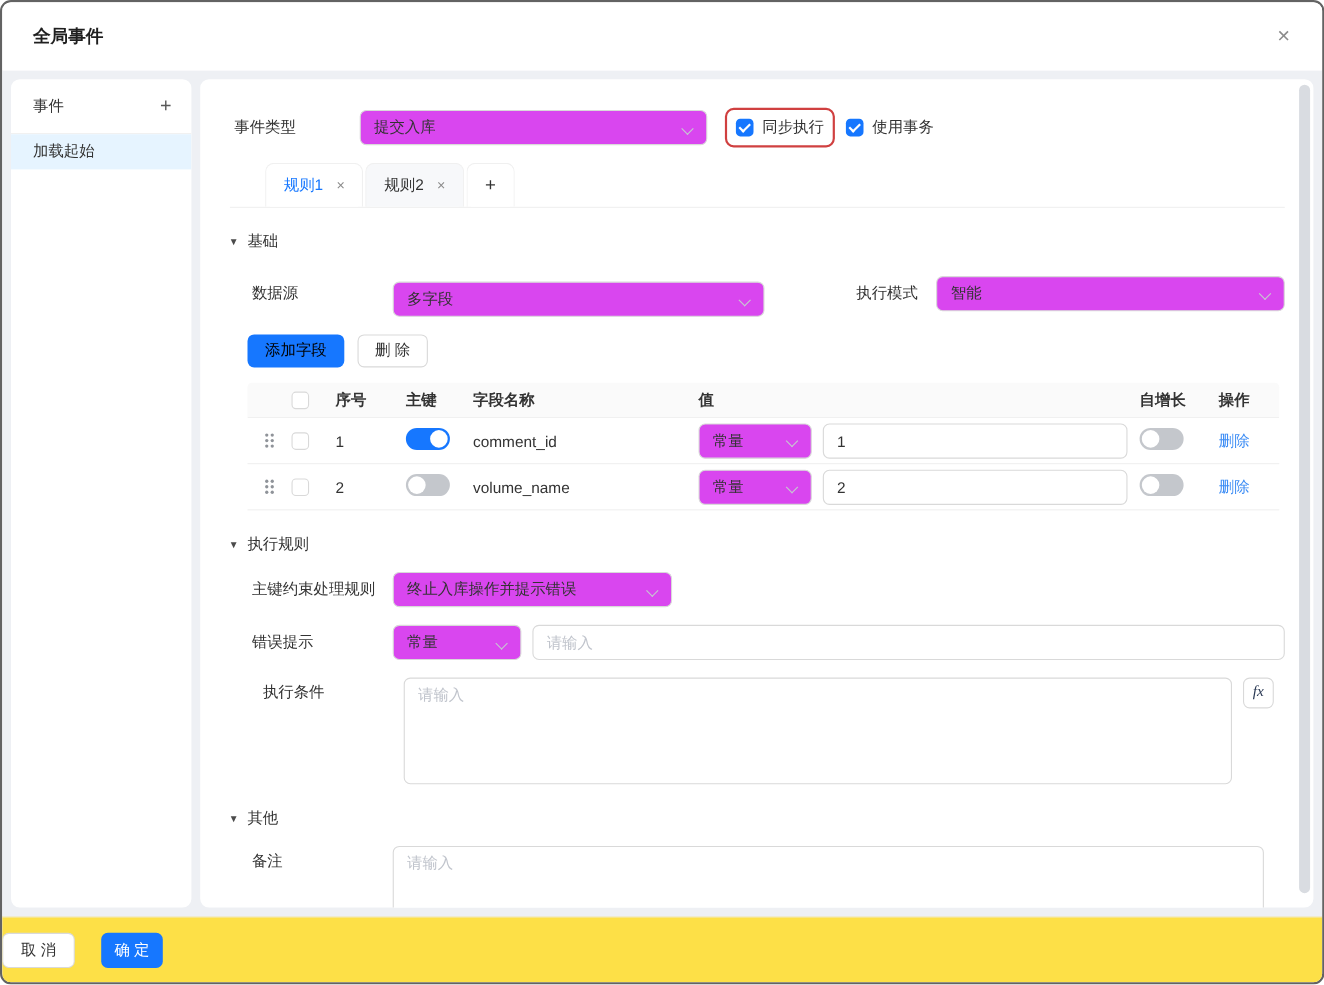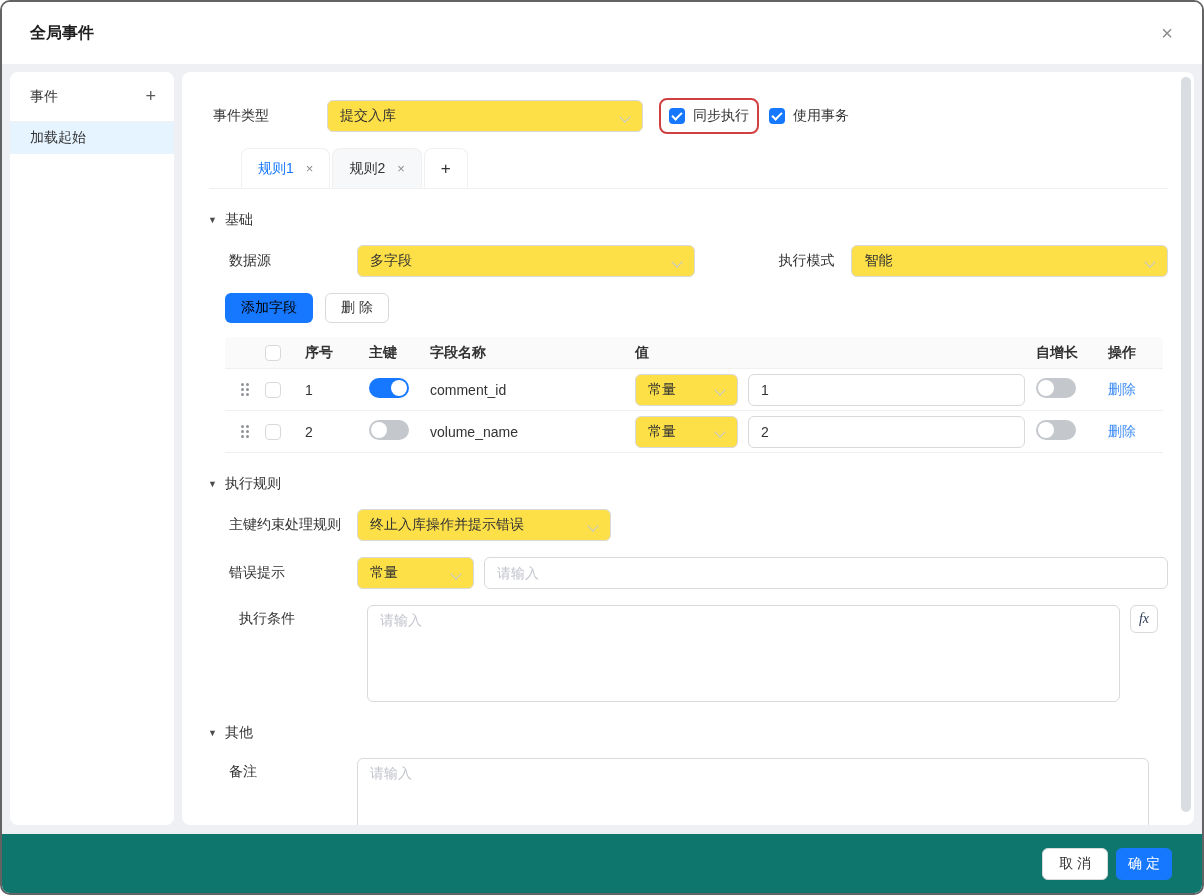--- a/index.html
+++ b/index.html
@@ -30,21 +30,21 @@
   .side-hd { height:50px; display:flex; align-items:center; justify-content:space-between; padding:0 18px 0 20px; border-bottom:1px solid #f0f0f0; }
   .side-hd .plus { font-size:18px; color:#595959; cursor:pointer; font-weight:400; }
   .side-item { height:32px; display:flex; align-items:center; padding:0 20px; cursor:pointer; }
   .side-item.sel { background:#e6f4ff; }
 
   
   .main { flex:1 1 auto; background:#fff; border-radius:8px; position:relative; overflow:hidden; padding:26px 26px 0 26px; }
   .scrollbar { position:absolute; top:5px; right:3px; width:10px; height:735px; background:#d9dce1; border-radius:5px; }
 
   
-  .select { height:32px; border:1px solid #d9d9d9; border-radius:6px; background:#fde047; display:flex; align-items:center;
+  .select { height:32px; border:1px solid #d9d9d9; border-radius:6px; background:#d946ef; display:flex; align-items:center;
     padding:0 12px; justify-content:space-between; cursor:pointer; }
   .chev { width:9px; height:9px; position:relative; flex:0 0 9px; margin-left:8px; }
   .chev::after { content:""; position:absolute; left:0; top:1px; width:7px; height:7px;
     border-right:1.5px solid #c6c9cf; border-bottom:1.5px solid #c6c9cf; transform:rotate(45deg); }
   input.txt { height:32px; border:1px solid #d9d9d9; border-radius:6px; padding:0 12px; font-size:14px; color:#333; width:100%;
     font-family:"Liberation Sans",sans-serif; outline:none; }
   input.txt::placeholder, textarea::placeholder { color:#c0c4cc; }
   textarea.txt { border:1px solid #d9d9d9; border-radius:6px; padding:6px 12px; font-size:14px; color:#333; resize:none;
     font-family:"Liberation Sans",sans-serif; outline:none; display:block; }
 
@@ -79,21 +79,21 @@
 
   
   .sec-title { display:flex; align-items:center; gap:8px; margin-top:22px; cursor:pointer; }
   .sec-title .caret { font-size:9px; color:#4b4b4b; }
   .sec-body { margin-left:21px; }
 
   .frow { display:flex; align-items:center; margin-top:16px; }
   .frow .flbl { width:128px; flex:0 0 128px; }
 
   
-  .ds-select { width:341px; }
+  .ds-select { width:341px;margin-top:11px; }
   .em-lbl { margin-left:83px; width:73px; flex:0 0 73px; }
   .em-select { width:319px; }
 
   .btnrow { display:flex; gap:12px; margin-top:16px; margin-left:-4px; }
   .btn-primary { height:30px; padding:0 16px; background:#1677ff; color:#000000; border:none; border-radius:6px; font-size:14px;
     font-family:"Liberation Sans",sans-serif; cursor:pointer; }
   .btn-plain { height:30px; padding:0 15px; background:#fff; color:#333; border:1px solid #d9d9d9; border-radius:6px; font-size:14px;
     font-family:"Liberation Sans",sans-serif; cursor:pointer; }
 
   
@@ -127,22 +127,22 @@
   .fx-btn { width:28px; height:28px; border:1px solid #d9d9d9; border-radius:6px; background:#fff; margin-left:10px;
     display:flex; align-items:center; justify-content:center; cursor:pointer;
     font-family:"Liberation Serif", serif; font-style:italic; font-size:14px; color:#2b3a55; }
 
   
   .rmk-row { align-items:flex-start; }
   .rmk-row .flbl { margin-top:5px; }
   .rmk-ta { width:792px; height:110px; }
 
   
-  .ftr { flex:0 0 60px; background:#0f766e; border-top:1px solid #ededed; display:flex; align-items:center; justify-content:flex-end;
-    gap:8px; padding-right:30px; }
+  .ftr { flex:0 0 60px; background:#fde047; border-top:1px solid #ededed; display:flex; align-items:center; justify-content:flex-start;
+    gap:24px; padding-right:30px; }
   .btn-cancel { width:66px; height:32px; background:#fff; border:1px solid #d9d9d9; border-radius:6px; font-size:14px; color:#333;
     font-family:"Liberation Sans",sans-serif; cursor:pointer; }
   .btn-ok { min-width:54px; height:32px; padding:0 12px; background:#1677ff; border:none; border-radius:6px; font-size:14px; color:#fff;
     font-family:"Liberation Sans",sans-serif; cursor:pointer; }
 </style>
 </head>
 <body>
 
 <div class="modal">
 

